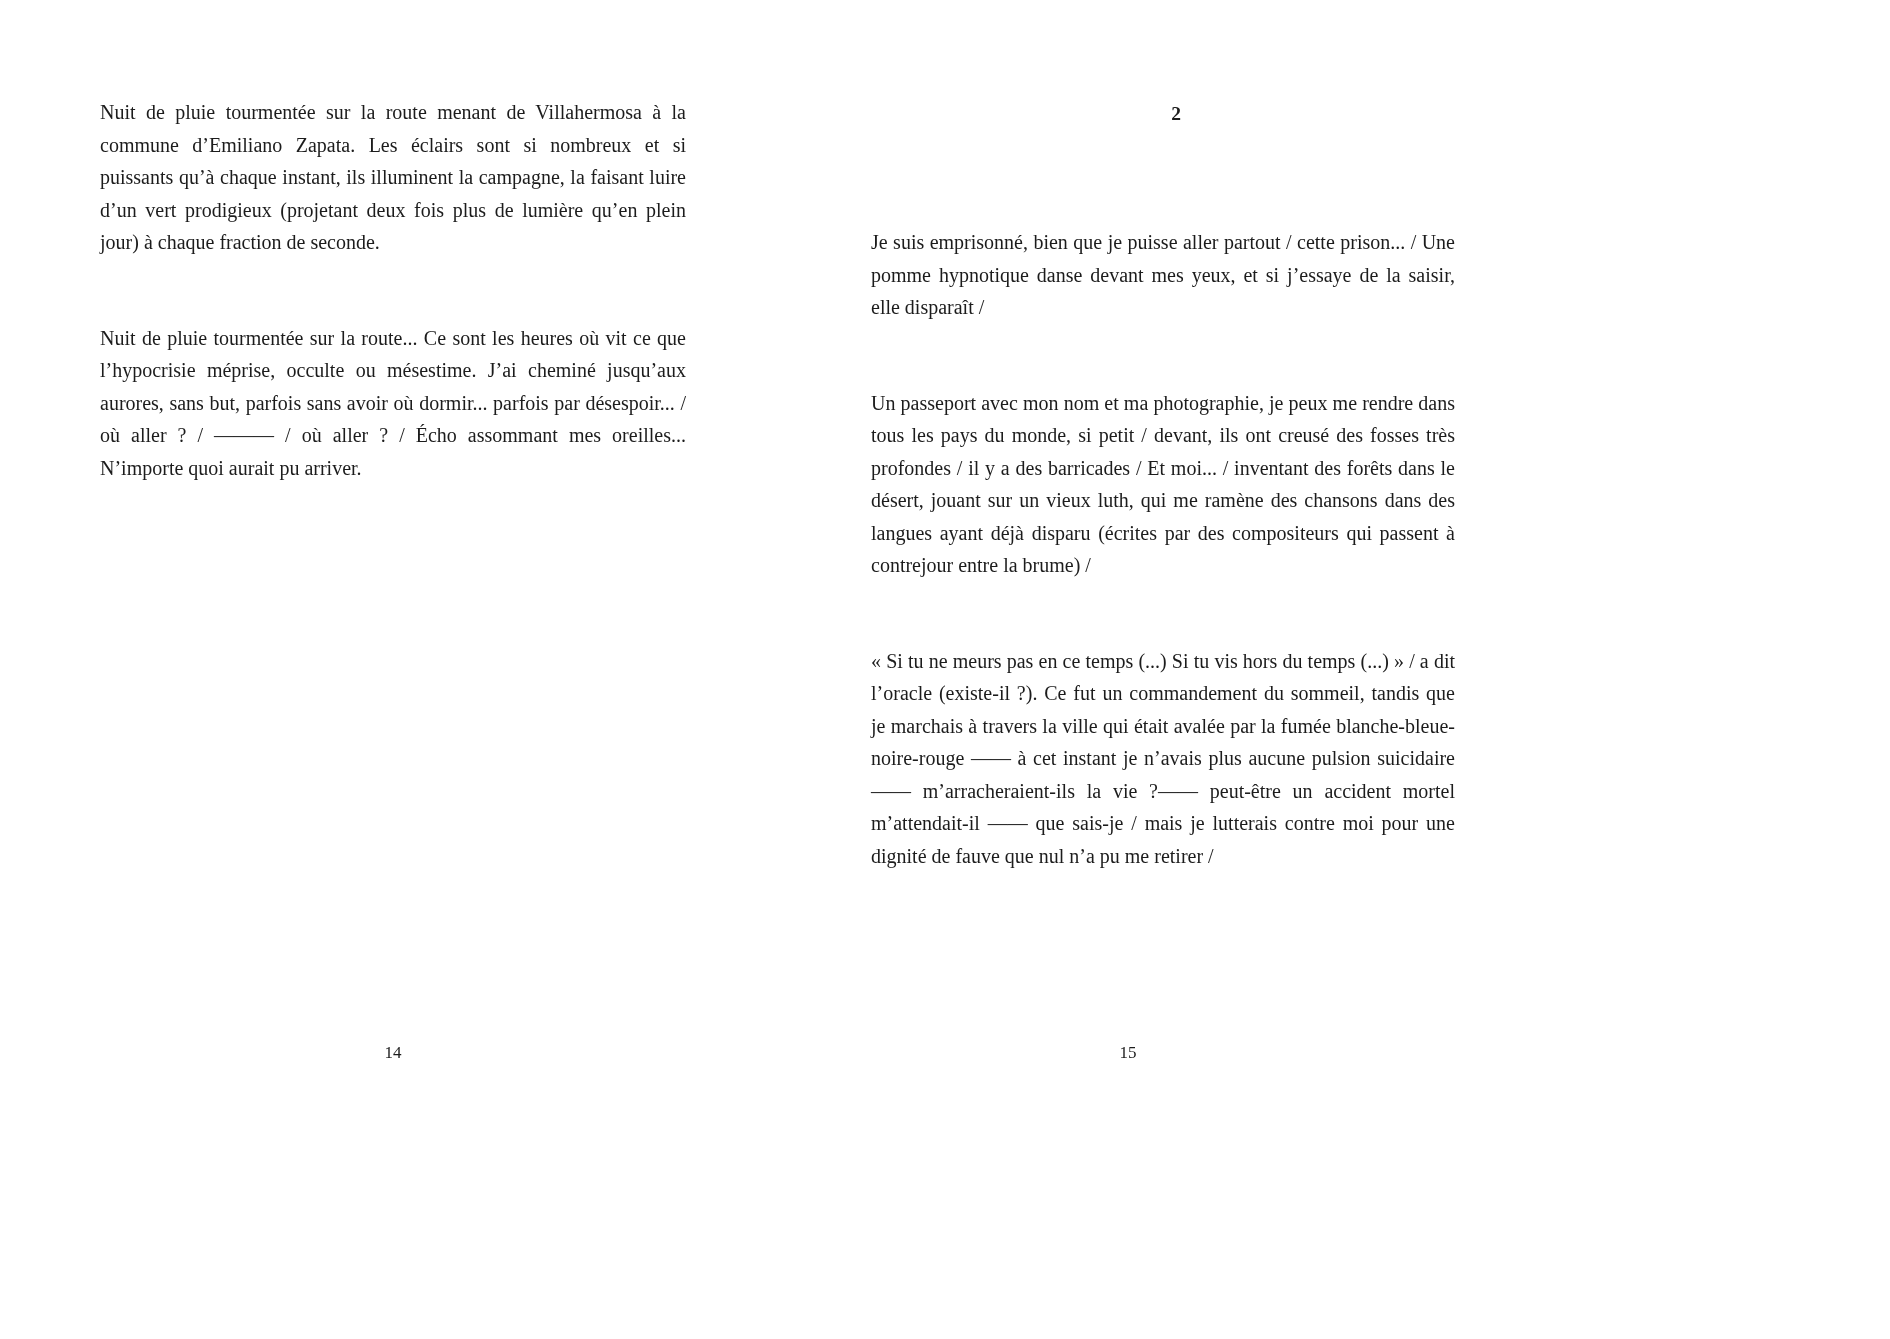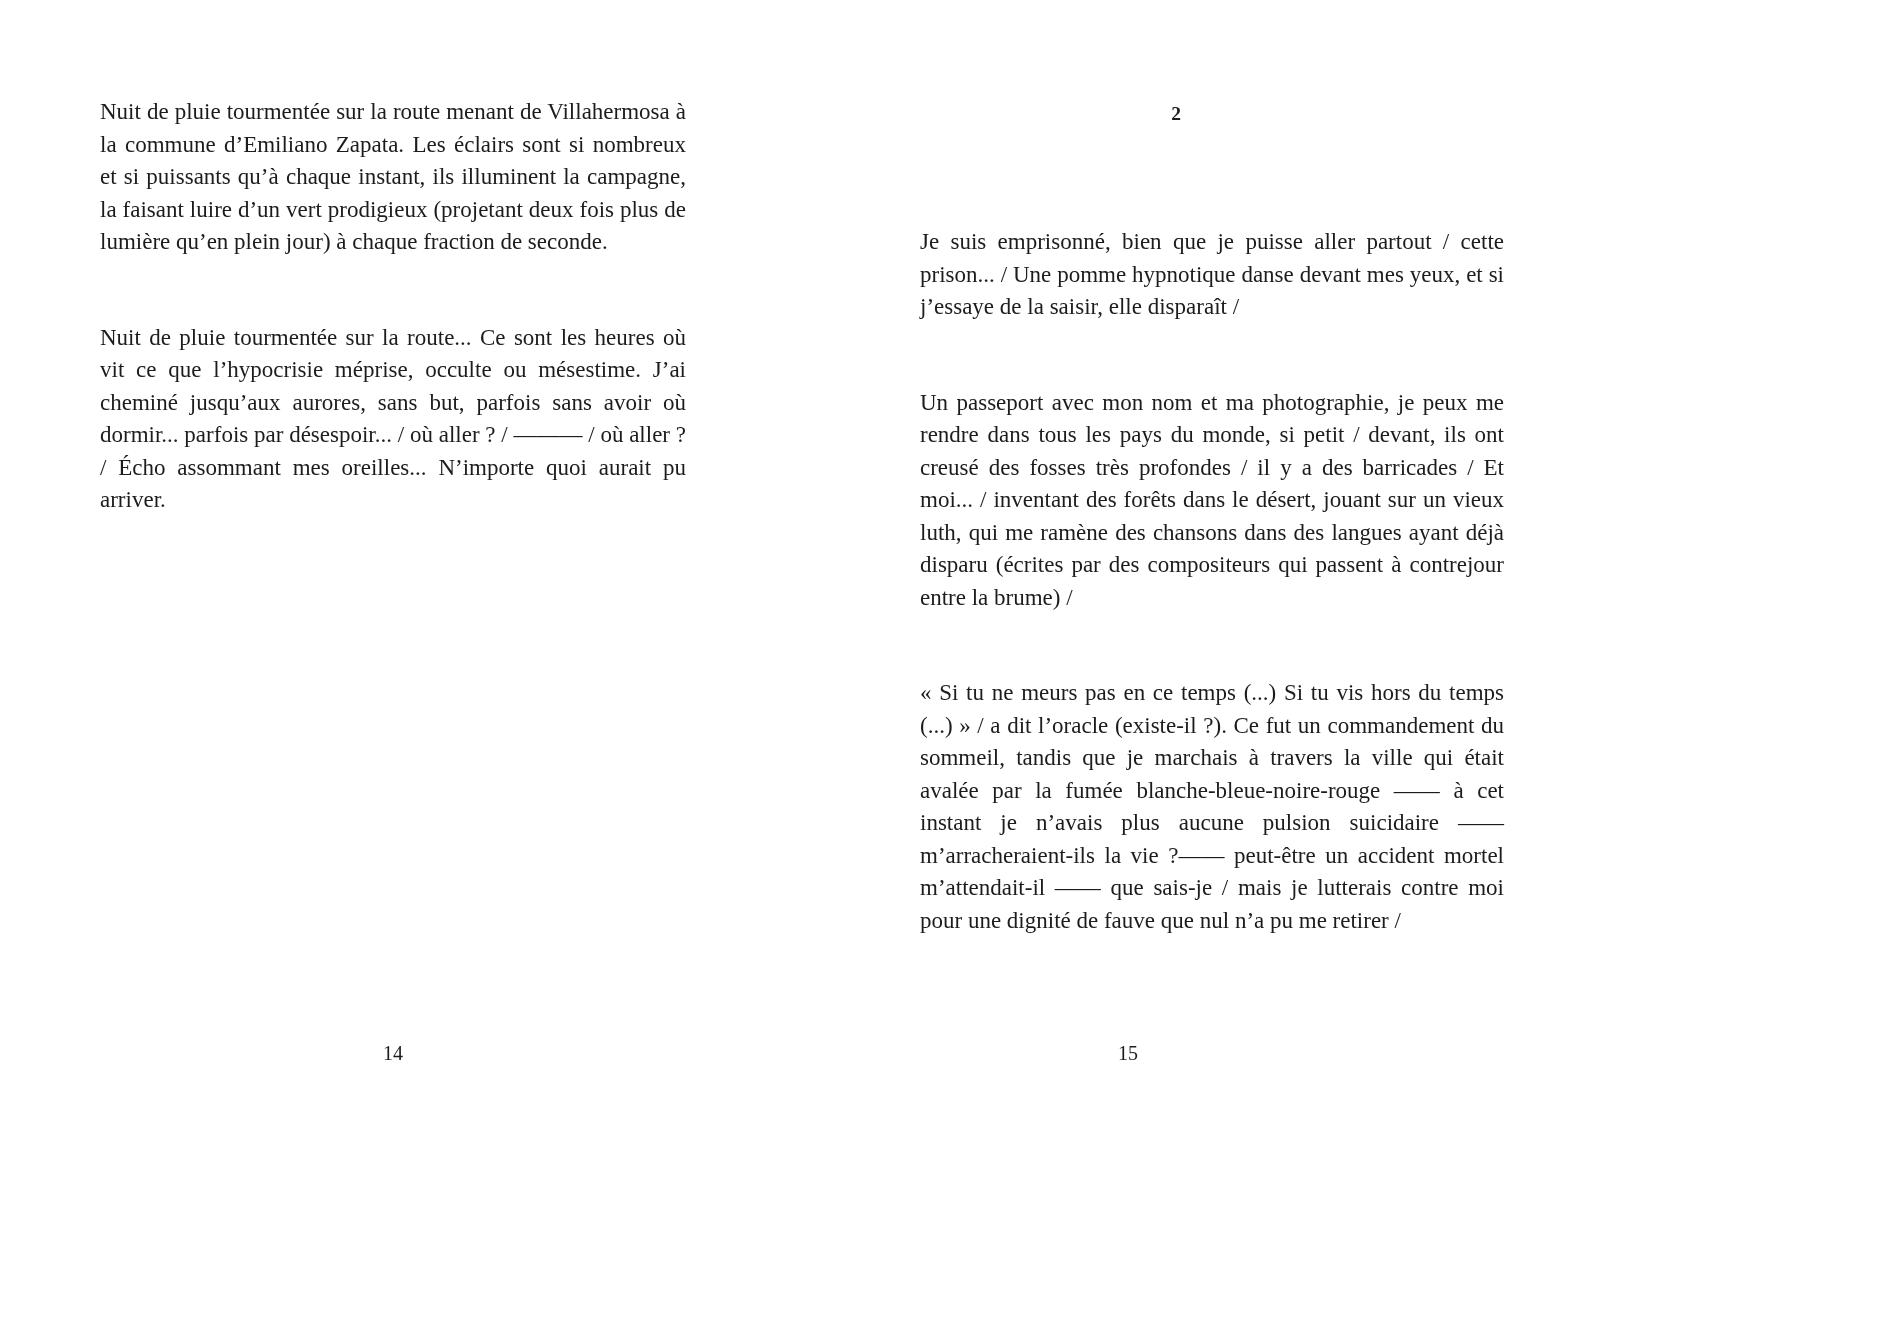--- a/index.html
+++ b/index.html
@@ -9,53 +9,53 @@
     background: #ffffff;
   }
   body {
     position: relative;
     font-family: "Liberation Serif", "DejaVu Serif", serif;
     color: #1c1c1c;
     overflow: hidden;
   }
   .text-block {
     position: absolute;
-    font-size: 23px;
+    font-size: 20px;
     line-height: 32.5px;
   }
   .text-block p {
     text-align: justify;
     margin: 0 0 63px 0;
   }
   .text-block p:last-child { margin-bottom: 0; }
 
   .left-text {
     left: 100px;
     top: 96px;
     width: 586px;
   }
   .right-text {
-    left: 920px;
+    left: 871px;
     top: 226px;
     width: 584px;
   }
   .chapter-number {
     position: absolute;
     left: 884px;
     top: 98px;
     width: 584px;
     text-align: center;
     font-weight: 700;
     font-size: 19.5px;
     line-height: 32.5px;
   }
   .page-number {
     position: absolute;
     top: 1042px;
-    font-size: 20px;
+    font-size: 17px;
     line-height: 22px;
     text-align: center;
   }
   .page-number.left  { left: 100px; width: 586px; }
   .page-number.right { left: 836px; width: 584px; }
 </style>
 </head>
 <body>
 
 <div class="text-block left-text">

